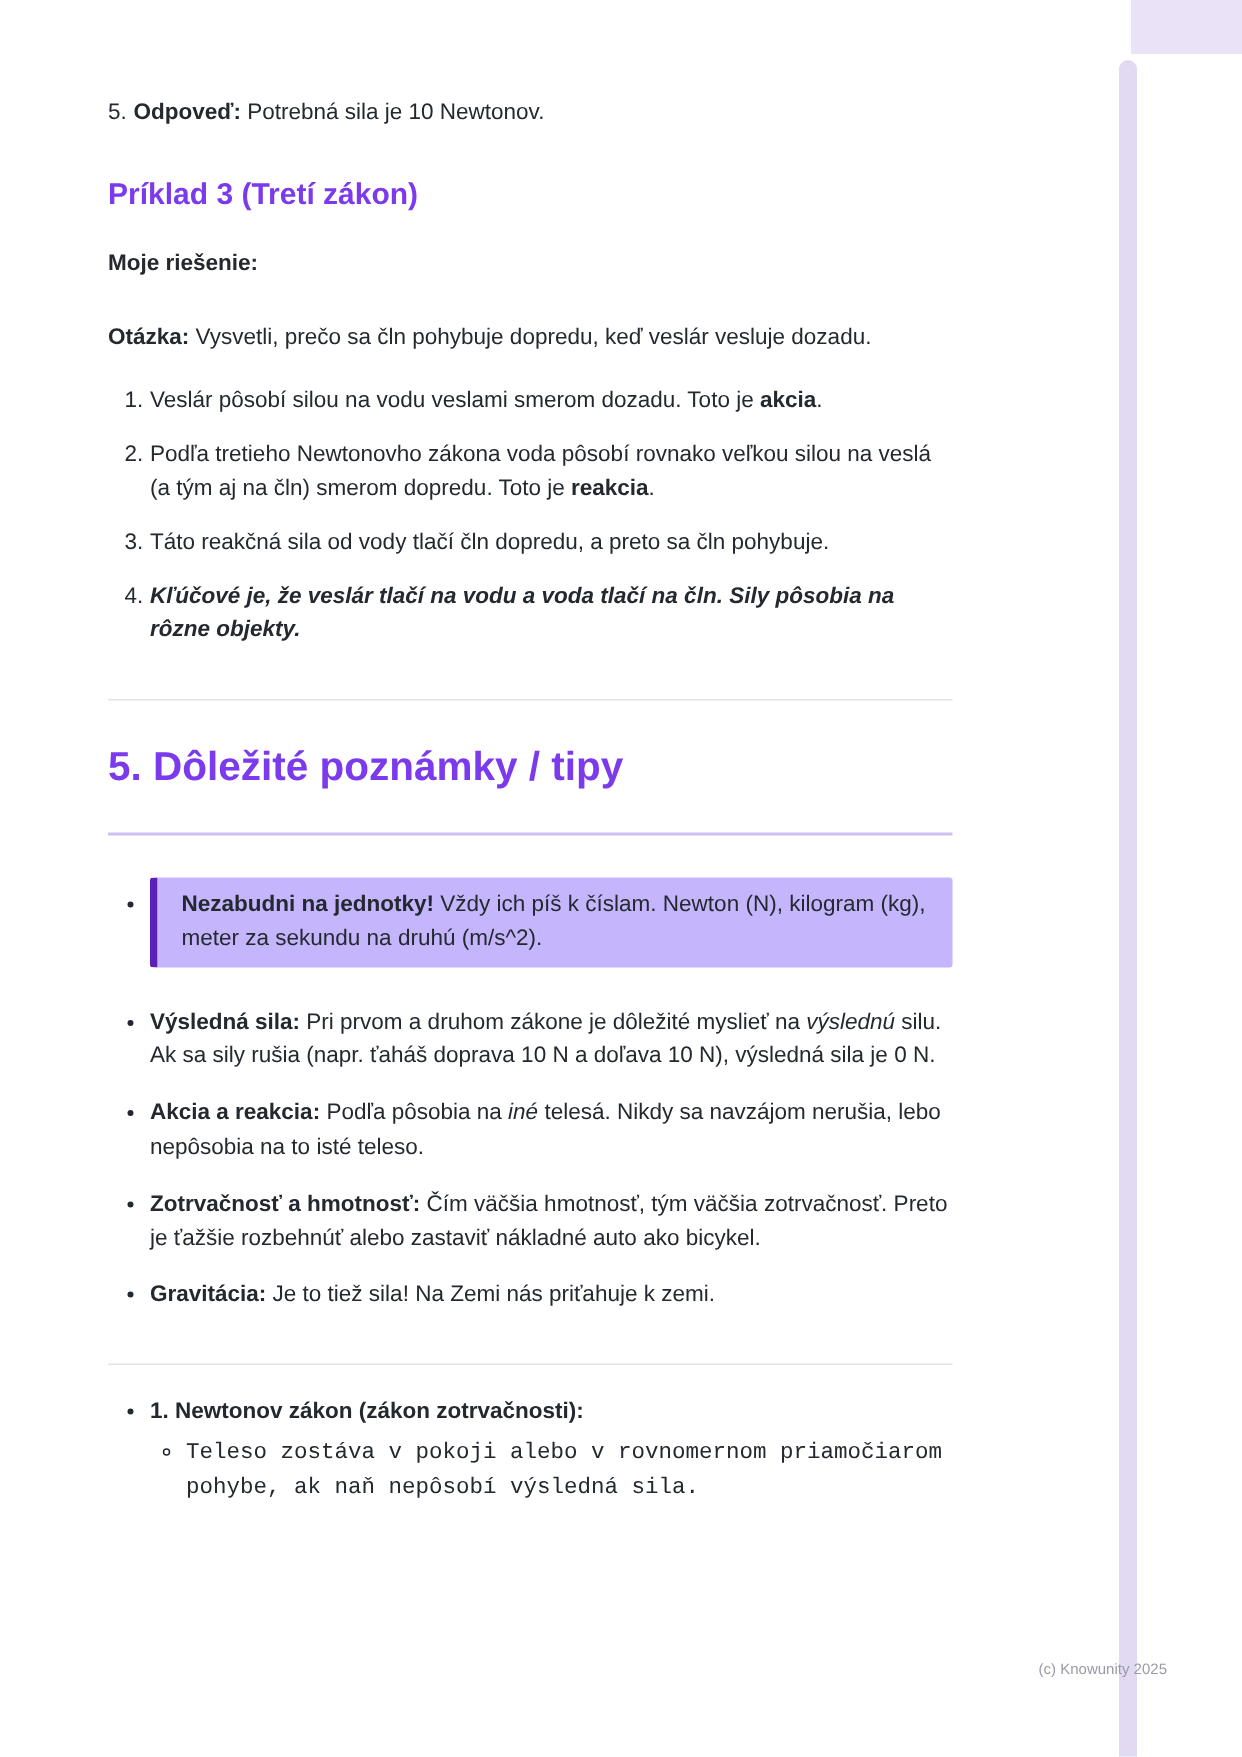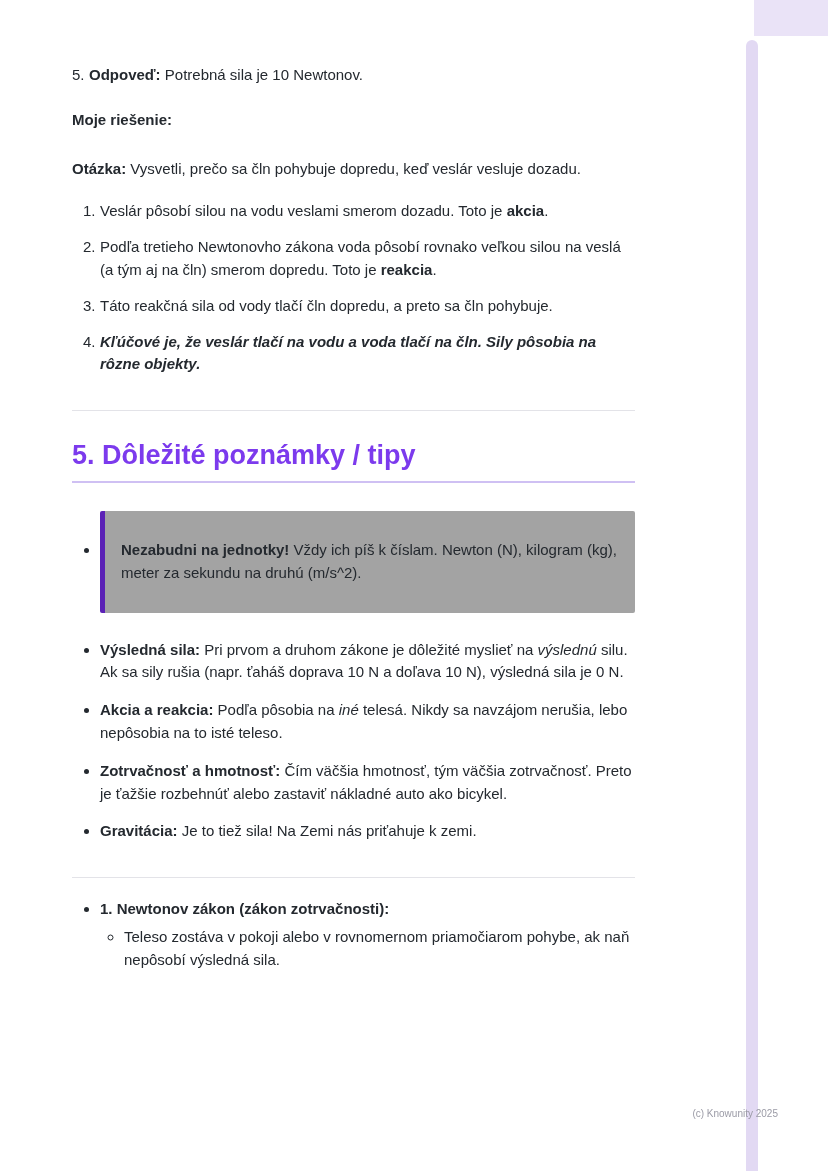--- a/index.html
+++ b/index.html
@@ -15,51 +15,52 @@
   .answer{margin-top:64px;}
   .sub-heading{margin:30px 0 0 0;font-size:20px;line-height:1.3;color:#7c3aed;font-weight:700;}
   .para{margin:26px 0 0 0;}
   .para.bold{font-weight:700;margin-top:22px;}
   .steps{list-style:none;margin:20px 0 0 0;padding:0 0 0 11px;}
   .steps li{margin-bottom:13px;}
   .steps li:last-child{margin-bottom:0;}
   .italic, .italic i{font-style:italic;font-weight:bold;}
   .divider{border:none;border-top:1px solid #e3e3e8;margin:34px 0 0 0;}
   .section-heading{
-    margin:28px 0 0 0;padding-bottom:8px;border-bottom:2px solid #cfc0f3;
+    margin:28px 0 0 0;padding-bottom:26px;border-bottom:2px solid #cfc0f3;
     font-size:27px;line-height:1.25;color:#7c3aed;font-weight:700;
   }
   .bullet-list{margin:26px 0 0 0;padding-left:28px;list-style:disc;}
   .bullet-list>li{margin-bottom:15px;}
   .bullet-list>li:last-child{margin-bottom:0;}
   .callout-list{margin-top:28px;}
-  .callout{background:#a3a3a3;border-left:5px solid #5b21b6;padding:28px 16px;border-radius:2px;}
+  .callout{background:#c4b5fd;border-left:5px solid #5b21b6;padding:7px 16px;border-radius:2px;}
   .tips{margin-top:26px;}
   .summary{margin-top:20px;}
-  .circle-list{list-style:circle;padding-left:24px;margin:5px 0 0 0;}
+  .circle-list{list-style:circle;padding-left:24px;margin:5px 0 0 0;font-family:Liberation Mono, monospace;}
   .circle-list li{margin-top:2px;}
   .footer-credit{position:absolute;right:50px;bottom:52px;font-size:10px;color:#9b9ba6;z-index:5;}
   .corner-decoration{position:absolute;top:0;right:0;width:74px;height:36px;background:#eae3f7;}
   .edge-stripe{position:absolute;top:40px;right:70px;width:12px;height:1131px;background:#e2d9f3;border-radius:6px 6px 0 0;}
 </style>
 </head>
 <body>
 
 <div class="page">
 
   <div class="corner-decoration"></div>
   <div class="edge-stripe"></div>
 
   <main class="content">
 
     <div class="num-item answer">
       <span class="num">5.</span>
       <p class="num-body"><b>Odpoveď:</b><span> Potrebná sila je 10 Newtonov.</span></p>
     </div>
 
+    <h3 class="sub-heading">Príklad 3 (Tretí zákon)</h3>
 
     <p class="para bold">Moje riešenie:</p>
 
     <p class="para"><b>Otázka:</b><span> Vysvetli, prečo sa čln pohybuje dopredu, keď veslár vesluje dozadu.</span></p>
 
     <ol class="steps">
       <li class="num-item">
         <span class="num">1.</span>
         <p class="num-body"><span>Veslár pôsobí silou na vodu veslami smerom dozadu. Toto je </span><b>akcia</b><span>.</span></p>
       </li>

